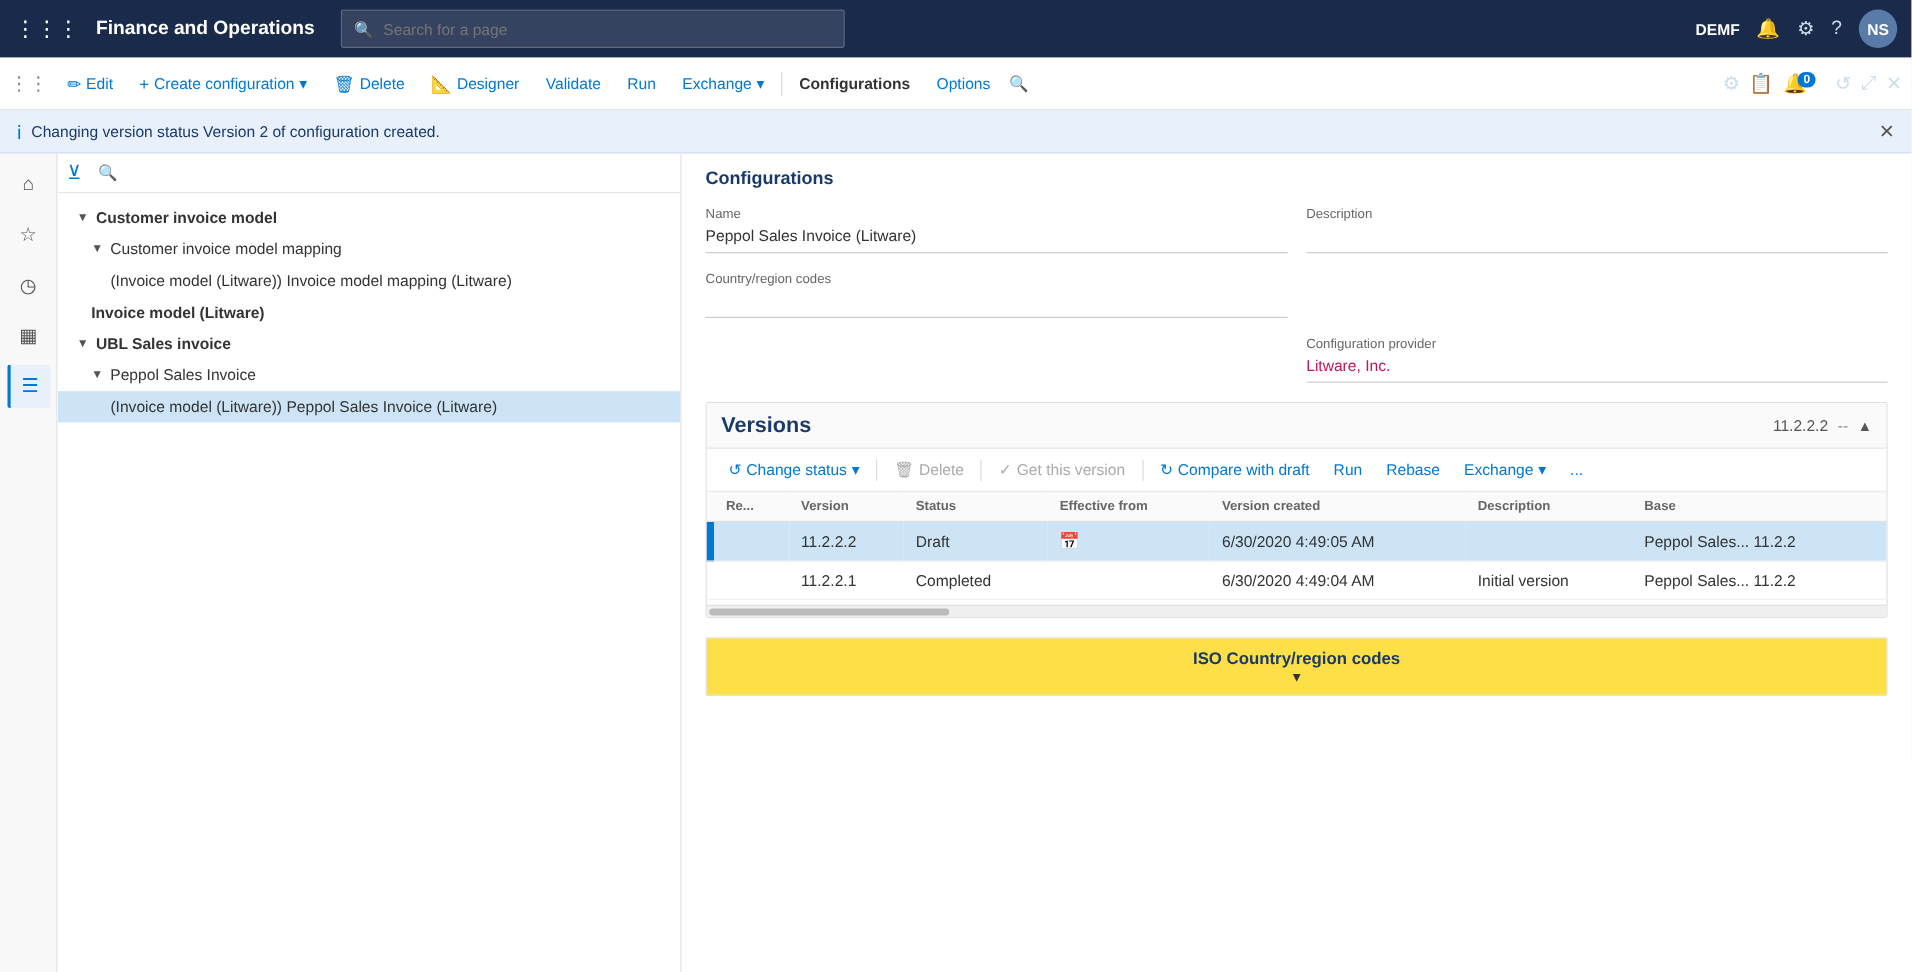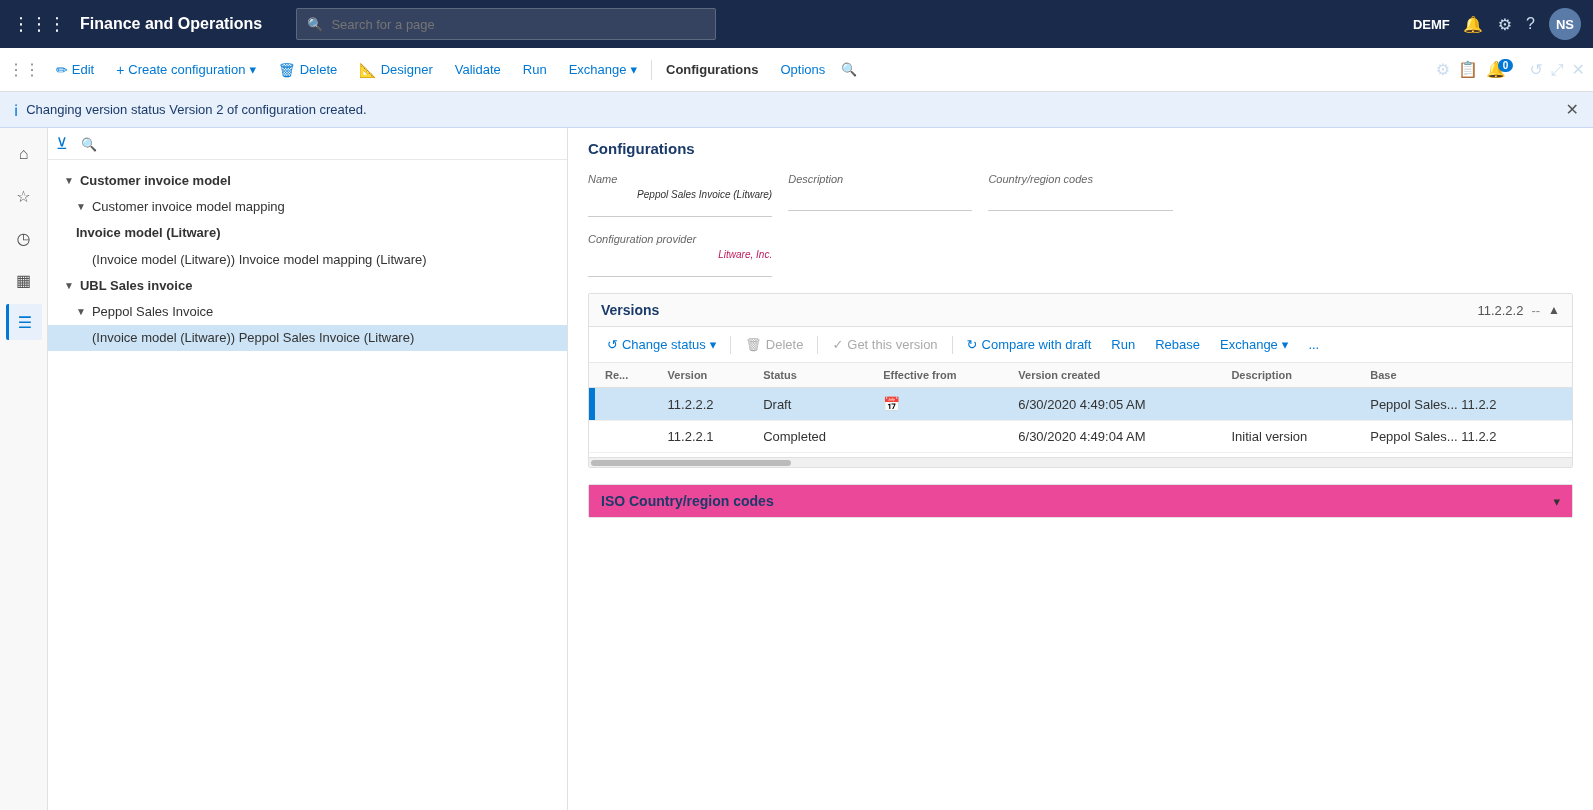--- a/index.html
+++ b/index.html
@@ -9,21 +9,21 @@
     .top-nav {
       background: #1a2a4a;
       color: #fff;
       height: 48px;
       display: flex;
       align-items: center;
       padding: 0 12px;
       gap: 10px;
     }
     .top-nav-grid-icon { font-size: 18px; cursor: pointer; margin-right: 4px; }
-    .top-nav-title { font-size: 16px; font-weight: 600; color: #fff; flex: 0 0 auto; margin-right: 24px; }
+    .top-nav-title { font-size: 16px; font-weight: 600; color: #fff; flex: 0 0 auto; margin-right: 12px; }
     .top-nav-search {
       flex: 1;
       max-width: 420px;
       background: rgba(255,255,255,0.12);
       border: 1px solid rgba(255,255,255,0.2);
       border-radius: 2px;
       color: #fff;
       height: 32px;
       display: flex;
       align-items: center;
@@ -180,55 +180,53 @@
       flex: 1;
       background: #fff;
       overflow-y: auto;
       display: flex;
       flex-direction: column;
     }
 
     .config-form {
       padding: 16px 20px;
       display: grid;
-      grid-template-columns: 1fr 1fr 1fr 1fr 1fr;
+      grid-template-columns: 1fr 1fr;
       gap: 16px;
-      font-style: italic;
     }
     .form-field label {
       font-size: 11px;
       color: #666;
       display: block;
       margin-bottom: 4px;
     }
     .form-field .field-value {
-      font-size: 10px;
+      font-size: 13px;
       color: #333;
       border-bottom: 1px solid #ccc;
-      padding-bottom: 16px;
+      padding-bottom: 4px;
       min-height: 22px;
-      text-align: right;
     }
     .form-field .field-value.link { color: #be185d; cursor: pointer; }
 
     
     .versions-section {
       margin: 0 20px 16px;
       border: 1px solid #e0e0e0;
       border-radius: 2px;
     }
     .versions-header {
       display: flex;
       align-items: center;
       padding: 8px 12px;
       border-bottom: 1px solid #e0e0e0;
       background: #fafafa;
     }
     .versions-title {
-      font-size: 14px;
+      font-size: 18px;
       font-weight: 600;
       color: #1a3a6a;
       flex: 1;
     }
     .versions-version { font-size: 13px; color: #555; margin-right: 8px; }
     .versions-collapse { cursor: pointer; font-size: 12px; color: #555; }
 
     .versions-toolbar {
       display: flex;
       align-items: center;
@@ -284,22 +282,23 @@
     
     .iso-section {
       margin: 0 20px 16px;
       border: 1px solid #e0e0e0;
       border-radius: 2px;
     }
     .iso-header {
       display: flex;
       align-items: center;
       padding: 8px 12px;
-      background: #ec4899;
+      background: #fde047;
       cursor: pointer;
+      flex-direction: column;
     }
     .iso-title {
       font-size: 14px;
       font-weight: 600;
       color: #1a3a6a;
       flex: 1;
     }
 
     
     ::-webkit-scrollbar { width: 6px; height: 6px; }
@@ -428,25 +427,25 @@
     <div class="tree-content">
 
       <div class="tree-item">
         <span class="expand-icon">▼</span>
         <span class="bold">Customer invoice model</span>
       </div>
       <div class="tree-item indent1">
         <span class="expand-icon">▼</span>
         <span>Customer invoice model mapping</span>
       </div>
+      <div class="tree-item indent2">
+        <span>(Invoice model (Litware)) Invoice model mapping (Litware)</span>
+      </div>
       <div class="tree-item indent1">
         <span class="bold">Invoice model (Litware)</span>
-      </div>
-      <div class="tree-item indent2">
-        <span>(Invoice model (Litware)) Invoice model mapping (Litware)</span>
       </div>
       <div class="tree-item">
         <span class="expand-icon">▼</span>
         <span class="bold">UBL Sales invoice</span>
       </div>
       <div class="tree-item indent1">
         <span class="expand-icon">▼</span>
         <span>Peppol Sales Invoice</span>
       </div>
       <div class="tree-item indent2 selected">

